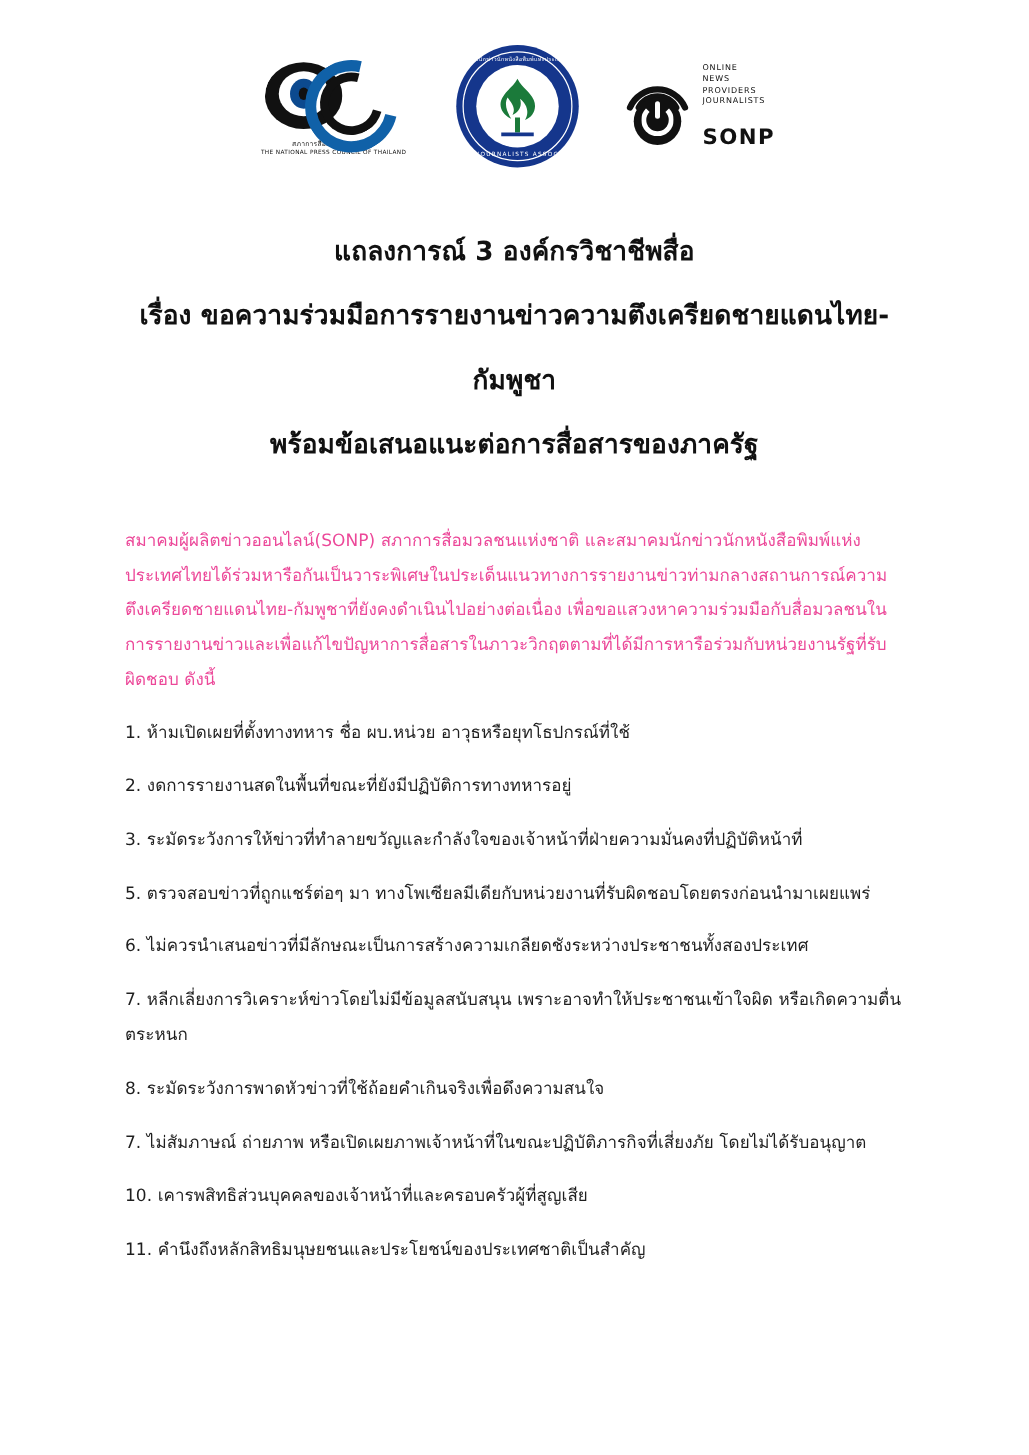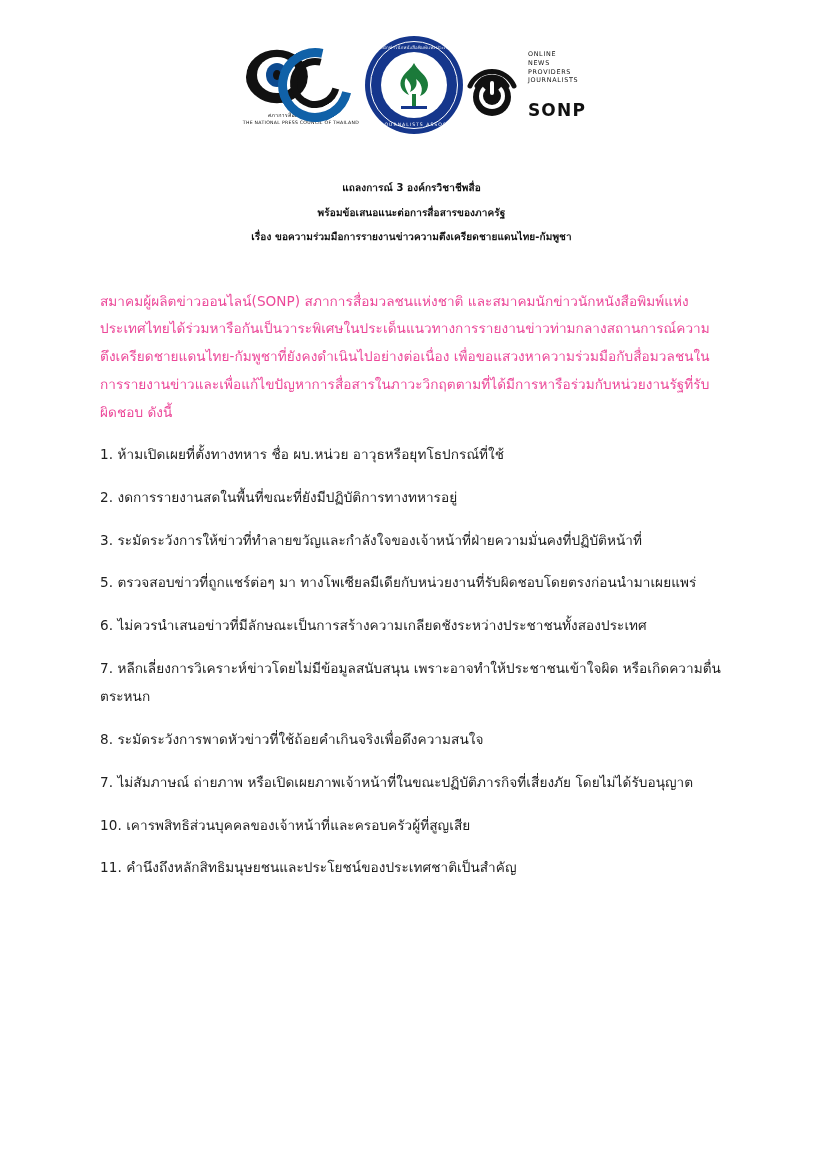--- a/index.html
+++ b/index.html
@@ -21,20 +21,21 @@
     background: #fff;
     box-sizing: border-box;
     padding: 0 100px;
   }
 
   
   .logo-band {
     display: flex;
     align-items: center;
     justify-content: center;
+    gap: 34px;
     padding-top: 52px;
     height: 118px;
     box-sizing: border-box;
   }
   .logo {
     display: flex;
     align-items: center;
     position: relative;
   }
 
@@ -213,21 +214,21 @@
     margin-top: 16px;
   }
 
   
   .title-block {
     margin-top: 58px;
     text-align: center;
     font-family: "DejaVu Sans", "Liberation Sans", sans-serif;
   }
   .title-line {
-    font-size: 10px;
+    font-size: 21px;
     font-weight: 700;
     color: #111;
     line-height: 2.45;
     letter-spacing: .1px;
   }
 
   
   .body-block {
     margin-top: 38px;
   }
@@ -294,22 +295,22 @@
         <span>PROVIDERS</span>
         <span>JOURNALISTS</span>
         <span class="sonp-name">SONP</span>
       </div>
     </div>
 
   </div>
 
   <div class="title-block">
     <div class="title-line">แถลงการณ์ 3 องค์กรวิชาชีพสื่อ</div>
+    <div class="title-line">เรื่อง ขอความร่วมมือการรายงานข่าวความตึงเครียดชายแดนไทย-กัมพูชา</div>
     <div class="title-line">พร้อมข้อเสนอแนะต่อการสื่อสารของภาครัฐ</div>
-    <div class="title-line">เรื่อง ขอความร่วมมือการรายงานข่าวความตึงเครียดชายแดนไทย-กัมพูชา</div>
   </div>
 
   <div class="body-block">
     <p class="para">สมาคมผู้ผลิตข่าวออนไลน์(SONP) สภาการสื่อมวลชนแห่งชาติ และสมาคมนักข่าวนักหนังสือพิมพ์แห่งประเทศไทยได้ร่วมหารือกันเป็นวาระพิเศษในประเด็นแนวทางการรายงานข่าวท่ามกลางสถานการณ์ความตึงเครียดชายแดนไทย-กัมพูชาที่ยังคงดำเนินไปอย่างต่อเนื่อง เพื่อขอแสวงหาความร่วมมือกับสื่อมวลชนในการรายงานข่าวและเพื่อแก้ไขปัญหาการสื่อสารในภาวะวิกฤตตามที่ได้มีการหารือร่วมกับหน่วยงานรัฐที่รับผิดชอบ ดังนี้</p>
     <p class="item">1. ห้ามเปิดเผยที่ตั้งทางทหาร ชื่อ ผบ.หน่วย อาวุธหรือยุทโธปกรณ์ที่ใช้</p>
     <p class="item">2. งดการรายงานสดในพื้นที่ขณะที่ยังมีปฏิบัติการทางทหารอยู่</p>
     <p class="item">3. ระมัดระวังการให้ข่าวที่ทำลายขวัญและกำลังใจของเจ้าหน้าที่ฝ่ายความมั่นคงที่ปฏิบัติหน้าที่</p>
     <p class="item">5. ตรวจสอบข่าวที่ถูกแชร์ต่อๆ มา ทางโพเซียลมีเดียกับหน่วยงานที่รับผิดชอบโดยตรงก่อนนำมาเผยแพร่</p>
     <p class="item">6. ไม่ควรนำเสนอข่าวที่มีลักษณะเป็นการสร้างความเกลียดชังระหว่างประชาชนทั้งสองประเทศ</p>
     <p class="item">7. หลีกเลี่ยงการวิเคราะห์ข่าวโดยไม่มีข้อมูลสนับสนุน เพราะอาจทำให้ประชาชนเข้าใจผิด หรือเกิดความตื่นตระหนก</p>

